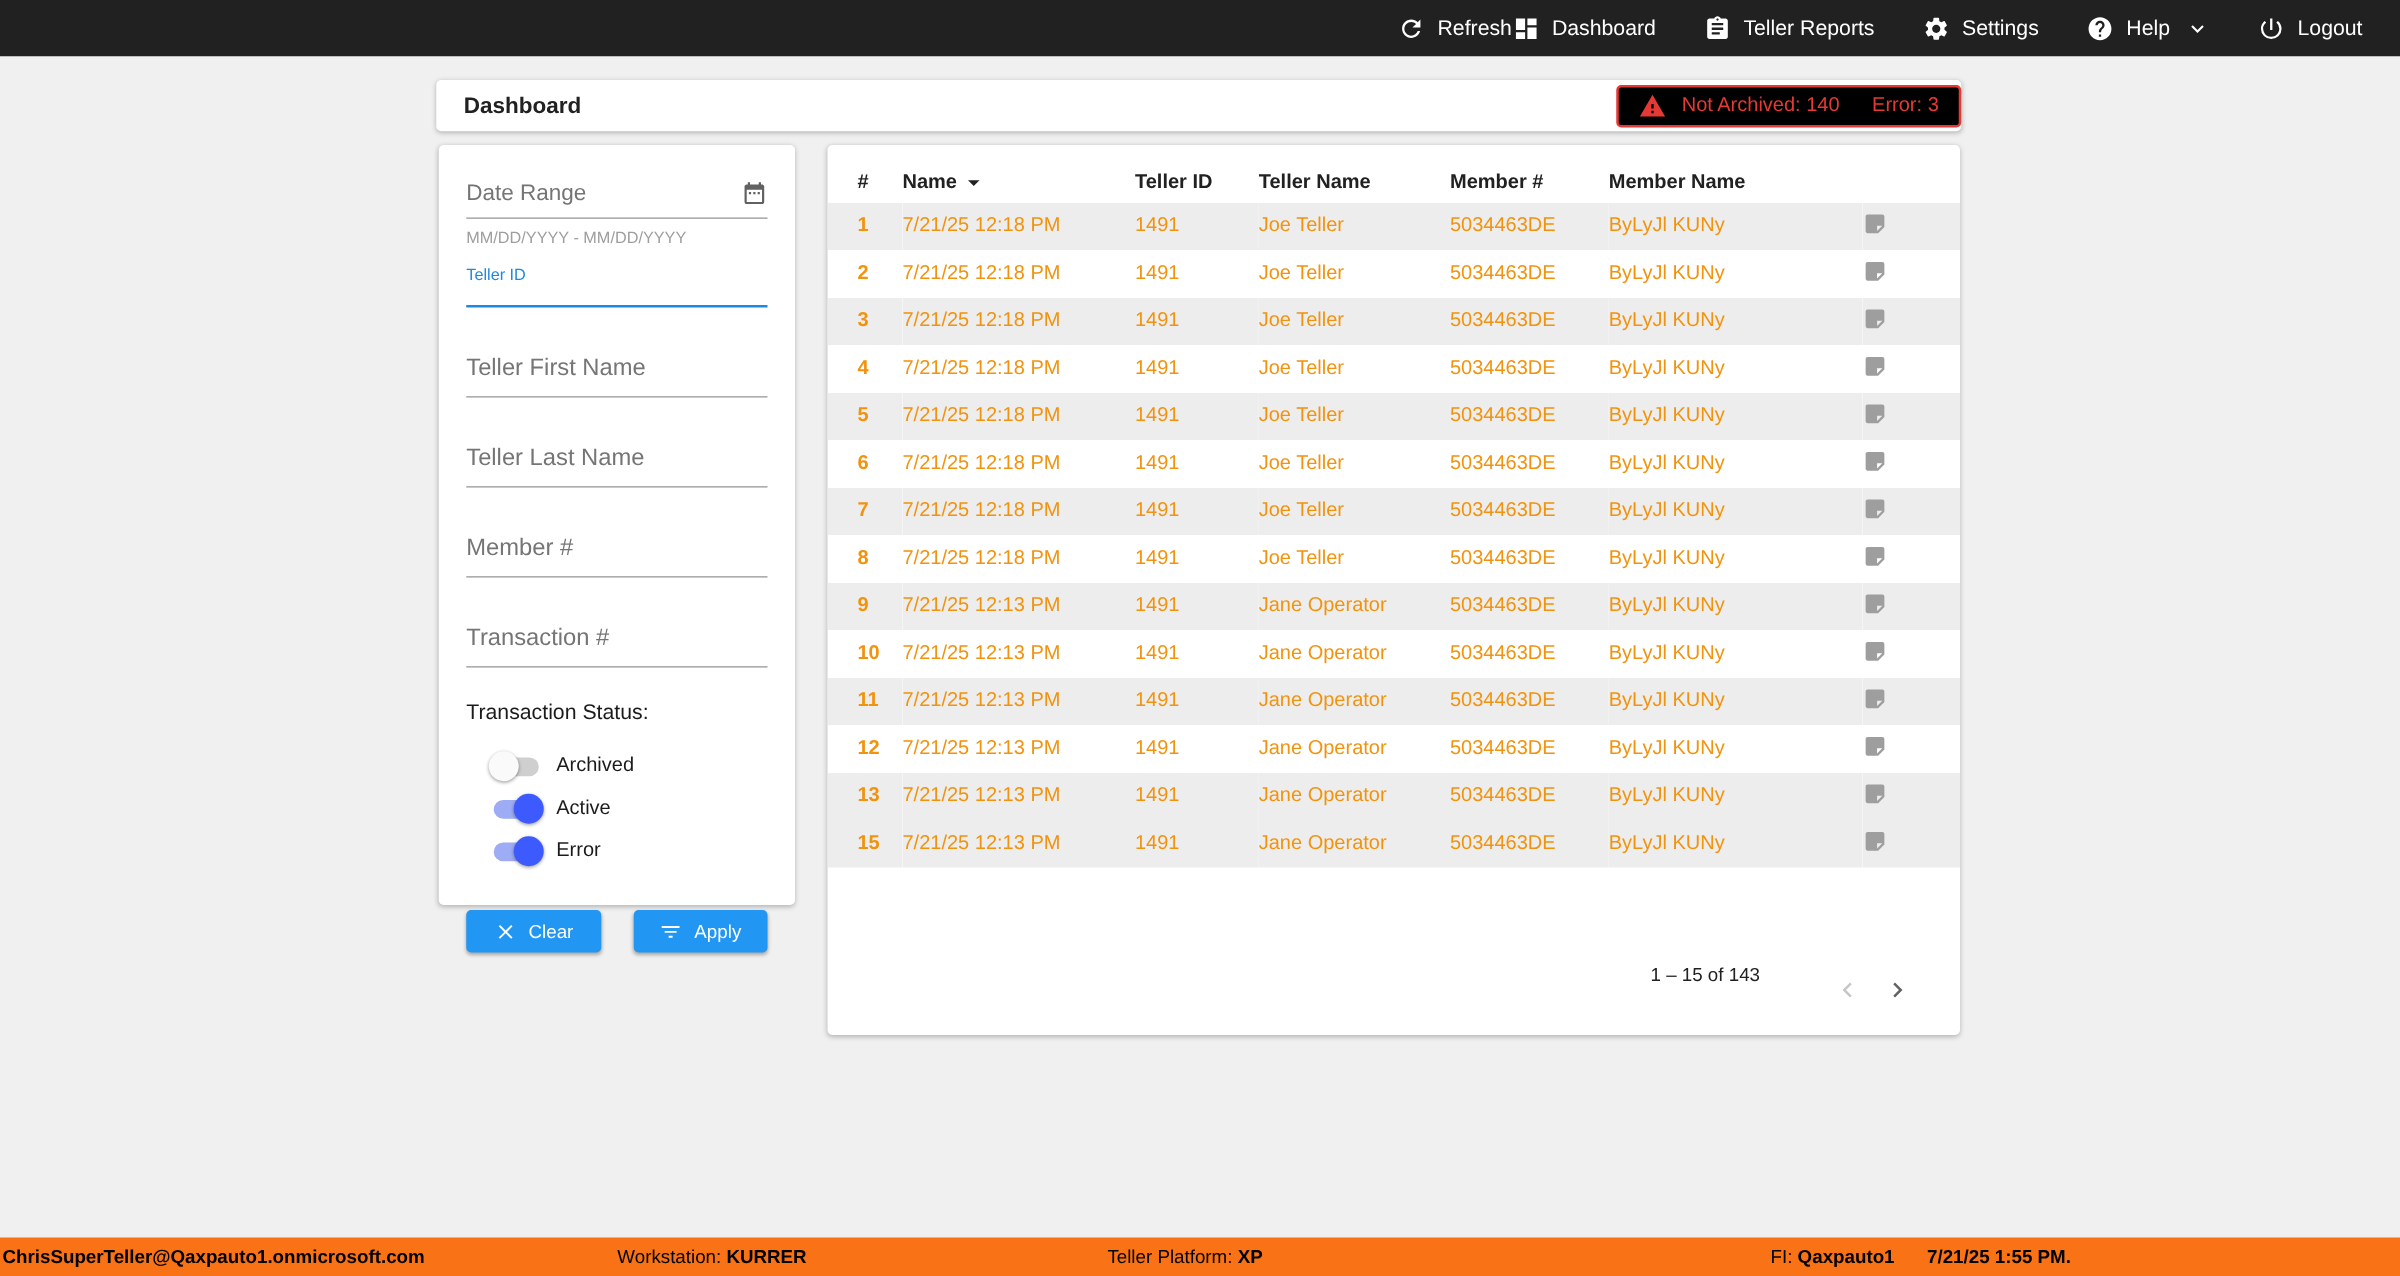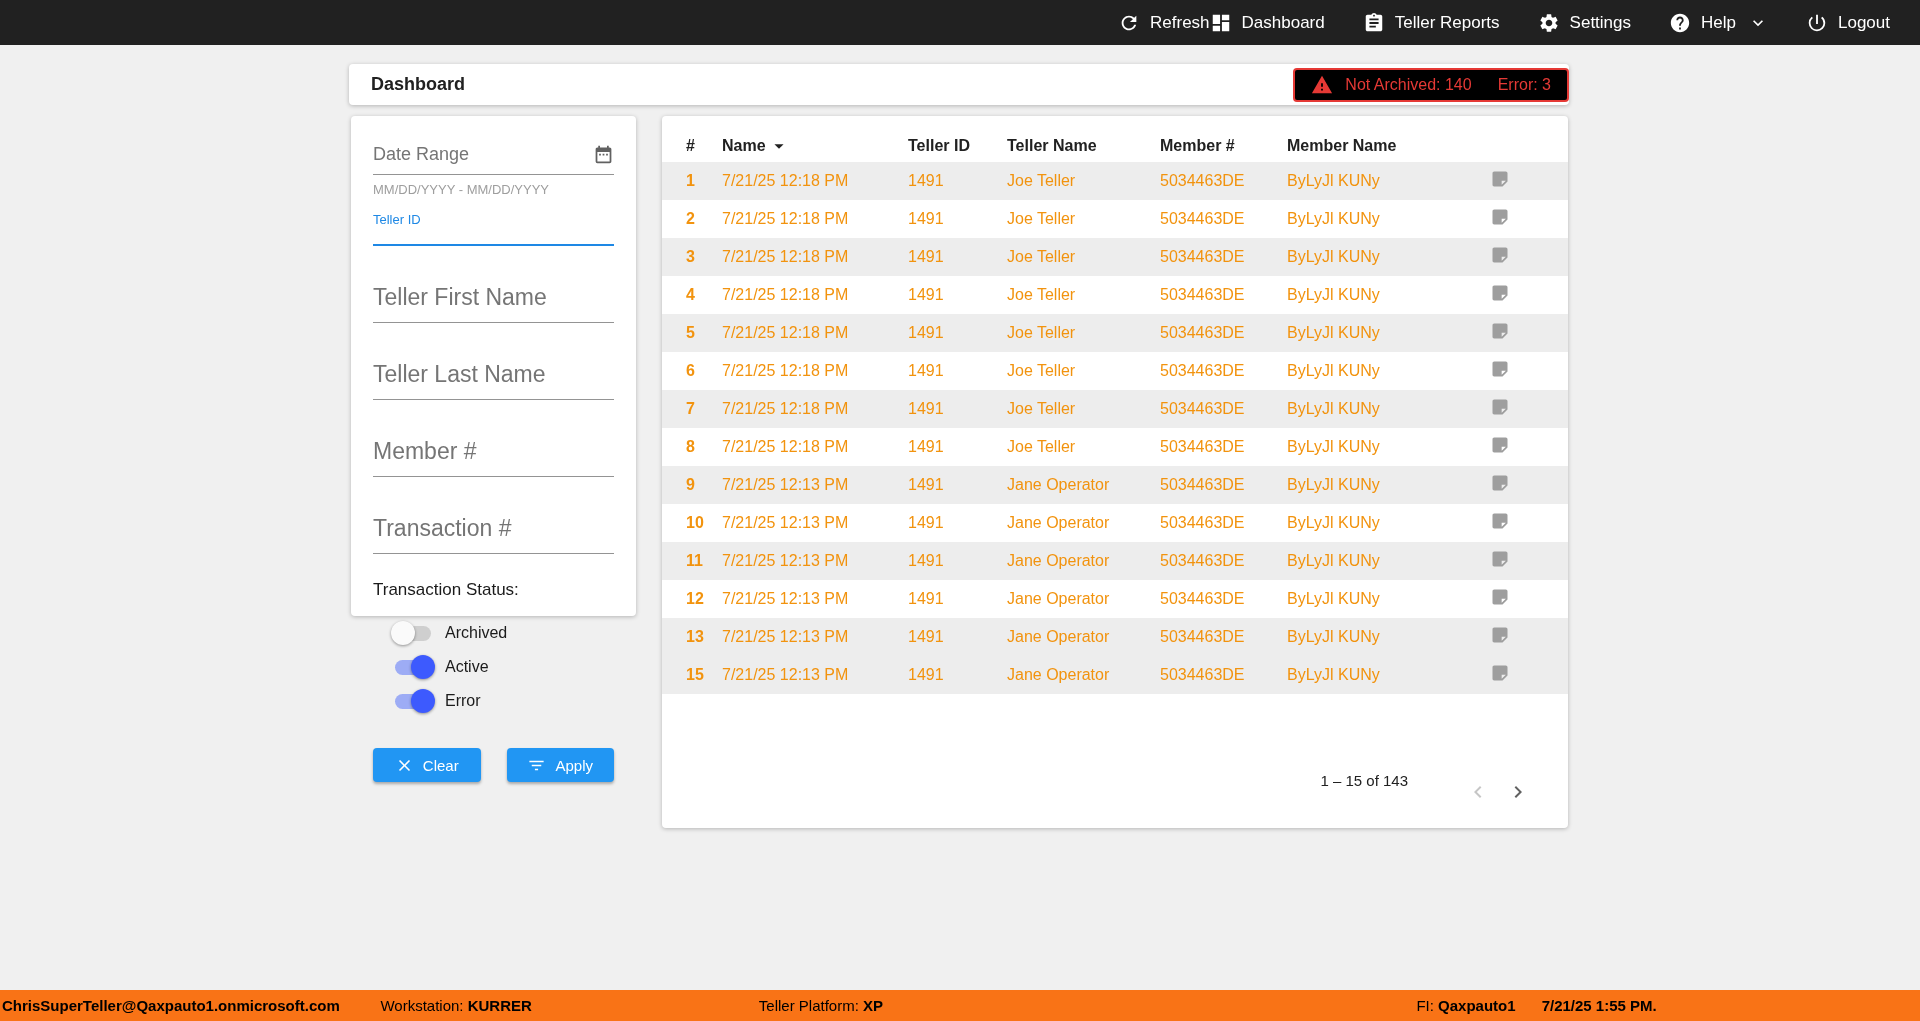--- a/index.html
+++ b/index.html
@@ -37,37 +37,37 @@
   .alert-box {
     margin-left:auto; height:34px; display:flex; align-items:center; gap:12px;
     border:2px solid var(--alert_red,#E53935); border-radius:4px; background:#000000;
     padding:0 16px; color:var(--alert_red,#E53935); font-size:16px;
   }
   .alert-box svg { width:22px; height:22px; fill:var(--alert_red,#E53935); }
   .alert-error { margin-left:14px; }
 
   
   .sidebar {
-    position:absolute; left:351px; top:116px; width:285px; height:500px;
+    position:absolute; left:351px; top:116px; width:285px; height:608px;
     background:#fff; border-radius:4px; box-shadow:0 1px 4px rgba(0,0,0,.25);
     padding:28px 22px;
   }
   .field-line {
     display:flex; align-items:center; justify-content:space-between;
     border-bottom:1px solid #949494; padding-bottom:9px;
     font-size:18px; color:#757575;
   }
   .field-line svg { width:21px; height:21px; fill:#616161; }
   .hint { font-size:13px; color:#9e9e9e; margin-top:7px; }
   .focused-field { margin-top:15px; }
   .small-label { font-size:13px; color:var(--label_blue,#1E88E5); }
   .input-space { height:19px; border-bottom:2px solid var(--label_blue,#1E88E5); }
   .text-field {
     margin-top:38px; border-bottom:1px solid #949494; padding-bottom:11px;
-    font-size:23px; color:#757575;
+    font-size:19px; color:#757575;
   }
   .status-label { margin-top:26px; font-size:17px; color:#1b1b1b; }
   .toggles { margin-top:16px; margin-left:18px; }
   .toggle-row { display:flex; align-items:center; height:34px; cursor:pointer; }
   .switch { position:relative; width:44px; height:24px; flex:0 0 auto; }
   .switch .track {
     position:absolute; left:4px; top:5px; width:36px; height:15px;
     border-radius:8px; background:#cfcfcf;
   }
   .switch .thumb {
@@ -124,21 +124,21 @@
   .pg-btn.enabled svg { fill:#616161; }
 
   
   .footer {
     position:absolute; left:0; right:0; bottom:0; height:31px;
     background:#f97316; display:flex; align-items:center;
     font-size:15px; color:#000;
   }
   .footer > div { flex:1; }
   .f-user { text-align:left; padding-left:2px; font-weight:bold; }
-  .f-center { text-align:left; }
+  .f-center { text-align:center; }
   .f-fi { text-align:right; }
   .f-date { text-align:left; padding-left:26px; font-weight:bold; }
   .f-val { font-weight:bold; }
 </style>
 </head>
 <body>
 
 <div class="navbar">
   <button class="nav-item">
     <svg viewBox="0 0 24 24">

